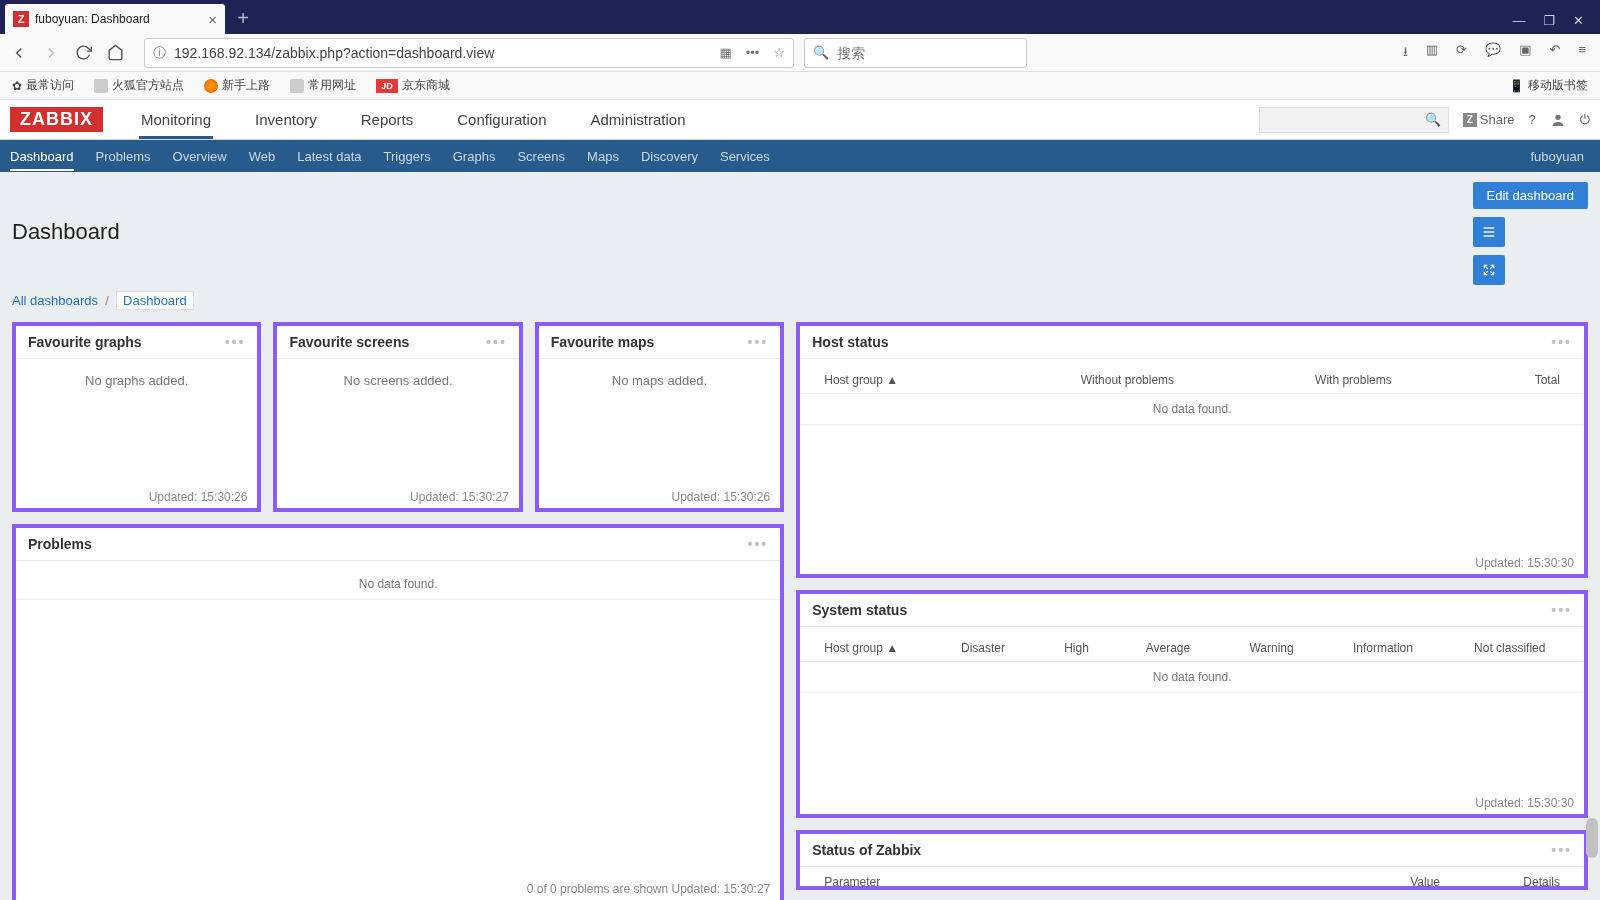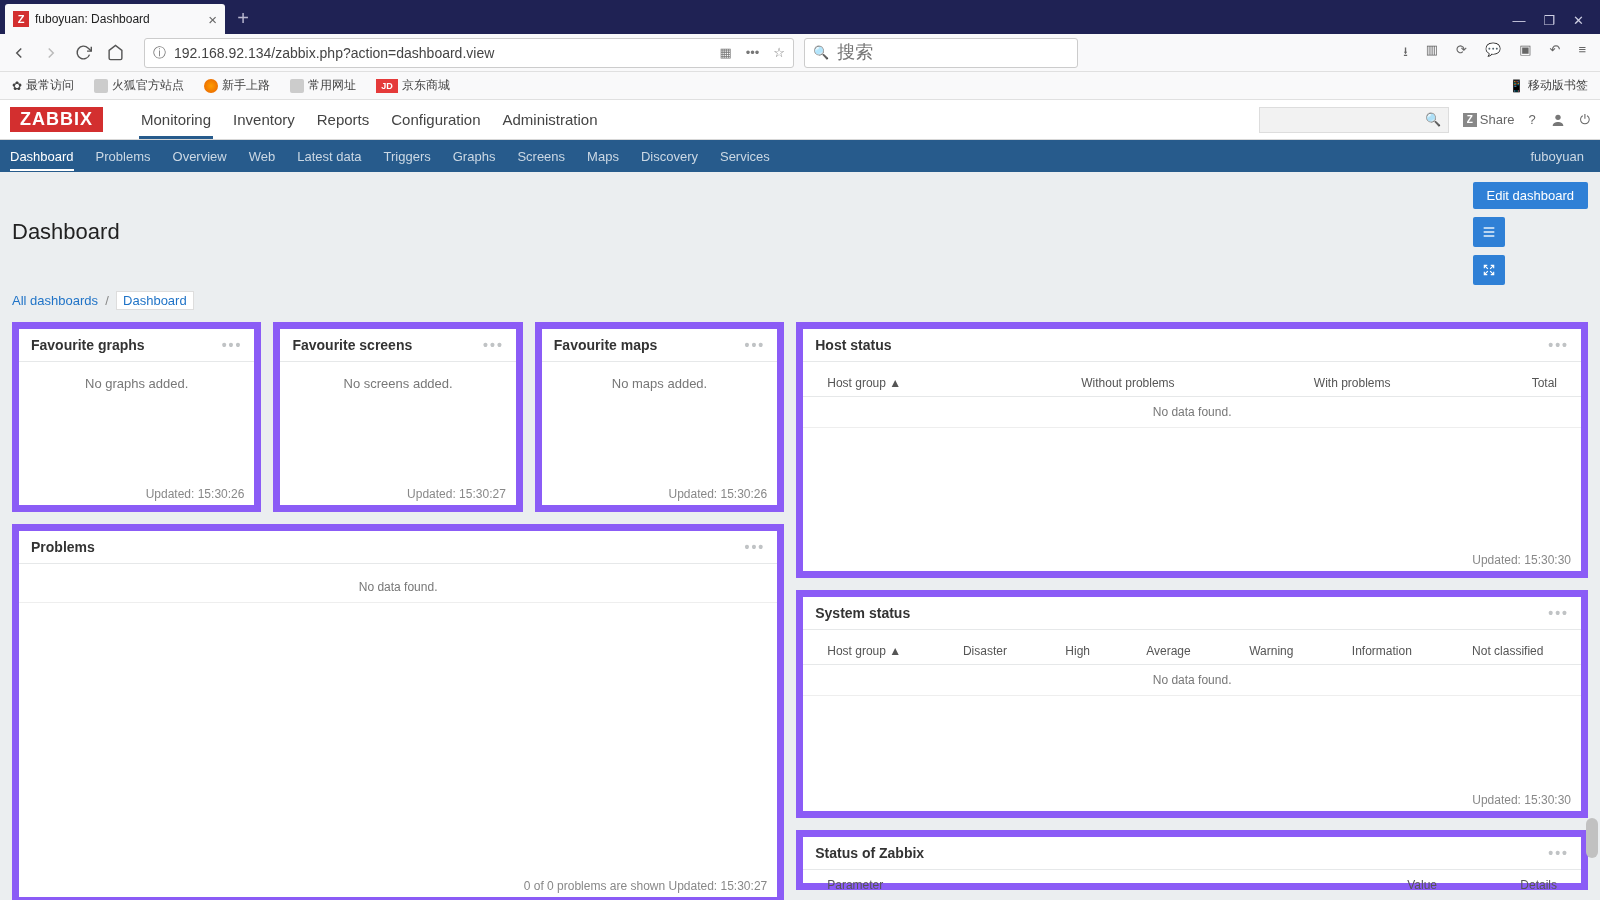--- a/index.html
+++ b/index.html
@@ -15,35 +15,35 @@
 .win-controls span{cursor:pointer;}
 
 .navbar { background:#f9f9fa; height:38px; border-bottom:1px solid #e0e0e0; display:flex; align-items:center; padding:0 8px; gap:10px; }
 .nav-btn { width:22px;height:22px;color:#555;display:flex;align-items:center;justify-content:center;cursor:pointer;}
 .nav-btn.disabled { color:#bbb; }
 .urlbar { flex:0 0 650px; height:30px; border:1px solid #ccc; border-radius:3px; display:flex; align-items:center; padding:0 8px; gap:8px; background:#fff; margin-left:8px;}
 .urlbar .info { color:#777; }
 .urlbar input { border:none; outline:none; flex:1; font-size:14px; color:#444; }
 .urlbar .right-icons{margin-left:auto;display:flex;gap:14px;color:#777;}
 .searchbar { flex:0 0 210px; height:30px; border:1px solid #ccc; border-radius:3px; display:flex; align-items:center; padding:0 8px; gap:8px; background:#fff;}
-.searchbar input { border:none; outline:none; flex:1; font-size:18px; color:#999;}
+.searchbar input { border:none; outline:none; flex:1; font-size:14px; color:#999;}
 .tool-icons { margin-left:auto; display:flex; gap:18px; color:#666; padding-right:6px;}
 .tool-icons span{cursor:pointer;}
 
 .bookbar { background:#f9f9fa; height:28px; border-bottom:1px solid #e0e0e0; display:flex; align-items:center; padding:0 12px; gap:20px; font-size:12px; color:#444;}
 .bookbar .bm { display:flex; align-items:center; gap:4px; cursor:pointer;}
 .bookbar .right{margin-left:auto;}
 .fo-ico{width:14px;height:14px;display:inline-block;background:#ccc;border-radius:2px;}
 .jd-ico{width:22px;height:14px;display:inline-block;background:#e53a3a;color:#fff;font-size:9px;font-weight:bold;display:inline-flex;align-items:center;justify-content:center;}
 .ff-ico{width:14px;height:14px;border-radius:50%;background:radial-gradient(circle,#ff9c00,#e66000);}
 
 
 .zbx-header { background:#fff; height:40px; border-bottom:1px solid #d7d7d7; display:flex; align-items:center; padding:0 10px; }
 .zbx-logo { background:#d32f2f; color:#fff; font-weight:bold; letter-spacing:1px; font-size:18px; padding:2px 10px; margin-right:36px;}
-.zbx-topmenu { display:flex; gap:18px; font-size:15px; color:#444; }
+.zbx-topmenu { display:flex; gap:40px; font-size:15px; color:#444; }
 .zbx-topmenu .item{cursor:pointer;padding:10px 2px;position:relative;}
 .zbx-topmenu .item.active{font-weight:500;}
 .zbx-topmenu .item.active::after{content:"";position:absolute;left:0;right:0;bottom:-1px;height:3px;background:#275b8c;}
 .zbx-right { margin-left:auto; display:flex; align-items:center; gap:14px; color:#666;}
 .zbx-search{width:190px;height:26px;background:#f2f2f2;border:1px solid #ddd;display:flex;align-items:center;justify-content:flex-end;padding:0 6px;}
 .zbx-share{display:flex;align-items:center;gap:3px;font-size:13px;cursor:pointer;}
 .zbx-share .z{background:#888;color:#fff;font-size:10px;font-weight:bold;width:14px;height:14px;display:inline-flex;align-items:center;justify-content:center;}
 
 
 .zbx-submenu { background:#275b8c; height:32px; display:flex; align-items:center; padding:0 10px; gap:22px; color:#cbd8e4; font-size:13px;}
@@ -60,21 +60,21 @@
 .sq-btn{width:32px;height:30px;background:#2f80d6;color:#fff;border:none;border-radius:2px;display:flex;align-items:center;justify-content:center;cursor:pointer;}
 
 .breadcrumb{font-size:13px;margin:8px 0 14px;color:#888;}
 .breadcrumb a{color:#1f73c7;text-decoration:none;cursor:pointer;}
 .breadcrumb .current{background:#fff;border:1px solid #ddd;padding:1px 6px;color:#1f73c7;}
 
 .grid{display:flex;gap:12px;}
 .col-left{flex:0 0 49%;display:flex;flex-direction:column;gap:12px;}
 .col-right{flex:1;display:flex;flex-direction:column;gap:12px;}
 .row3{display:flex;gap:12px;}
-.widget{background:#fff;border:7px solid #8b5cf6;display:flex;flex-direction:column;position:relative;}
+.widget{background:#fff;border:4px solid #8b5cf6;display:flex;flex-direction:column;position:relative;}
 .widget .whead{padding:8px 12px;border-bottom:1px solid #e6e8e9;font-weight:bold;color:#333;font-size:14px;display:flex;align-items:center;}
 .whead .dots{margin-left:auto;color:#c0c3c5;letter-spacing:2px;cursor:pointer;}
 .wbody{flex:1;padding:8px 0;font-size:13px;color:#666;display:flex;flex-direction:column;}
 .empty{color:#777;text-align:center;padding:6px 0;}
 .wfoot{font-size:12px;color:#888;text-align:right;padding:4px 10px;}
 .small{flex:1;height:190px;}
 .problems{height:380px;}
 .hoststatus{height:256px;}
 .sysstatus{height:228px;}
 .zbxstatus{height:60px;}

